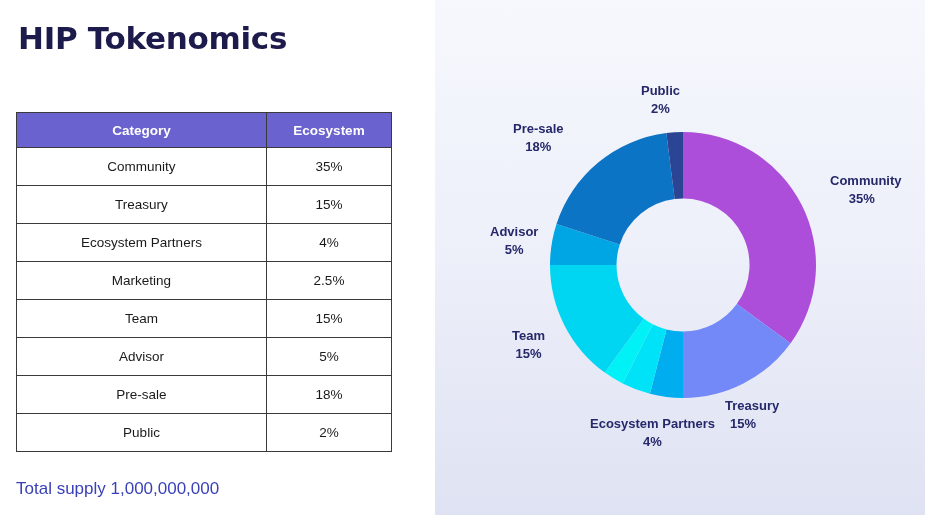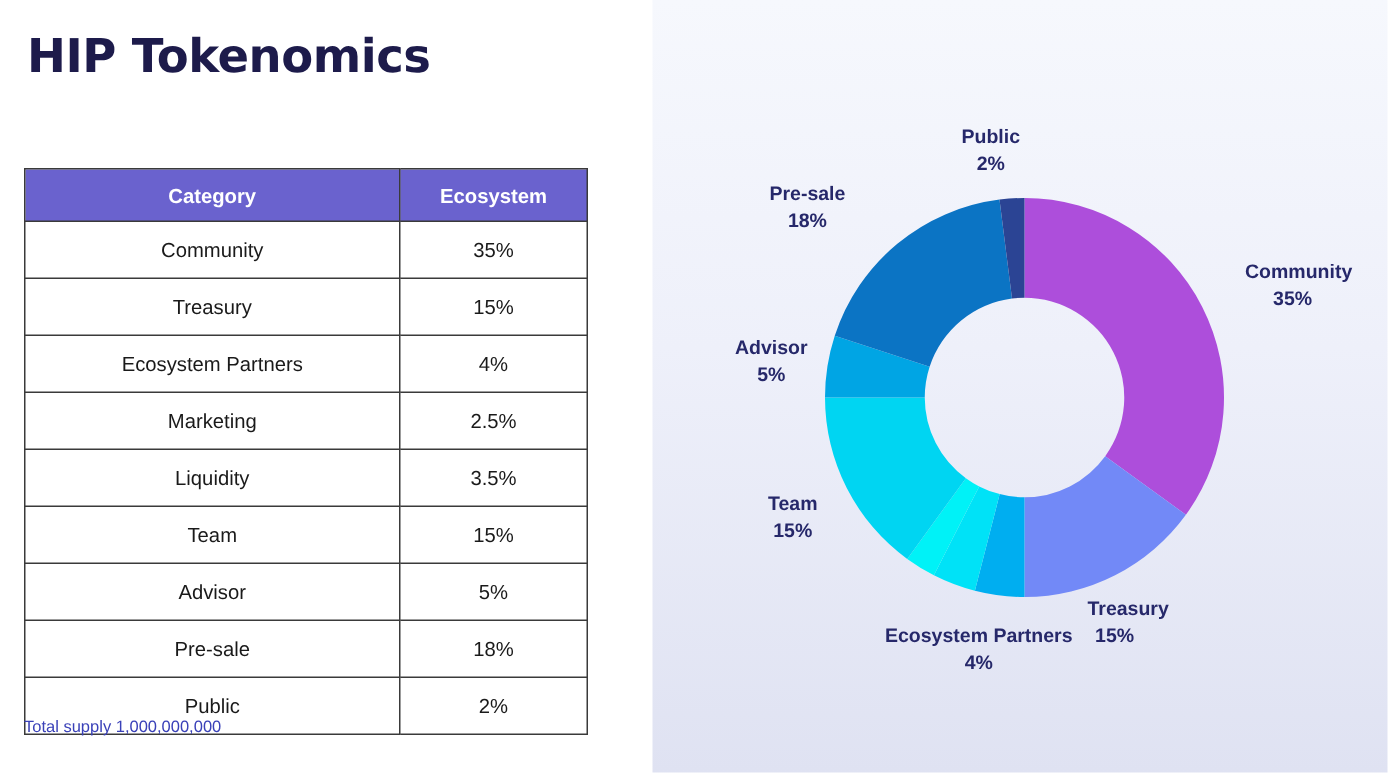--- a/index.html
+++ b/index.html
@@ -63,21 +63,21 @@
     font-size: 13.5px;
     height: 34px;
   }
   #tokenomics-table col.c-cat { width: 250px; }
   #tokenomics-table col.c-alloc { width: 125px; }
 
   #total-supply {
     position: absolute;
     left: 16px;
     top: 479px;
-    font-size: 11px;
+    font-size: 17px;
     color: #3a41b8;
   }
 
   
   #chart-panel {
     position: absolute;
     left: 435px;
     top: 0;
     width: 490px;
     height: 515px;
@@ -150,24 +150,20 @@
         <td>Treasury</td>
         <td>15%</td>
       </tr>
       <tr>
         <td>Ecosystem Partners</td>
         <td>4%</td>
       </tr>
       <tr>
         <td>Marketing</td>
         <td>2.5%</td>
-      </tr>
-      <tr>
-        <td>Liquidity</td>
-        <td>3.5%</td>
       </tr>
       <tr>
         <td>Team</td>
         <td>15%</td>
       </tr>
       <tr>
         <td>Advisor</td>
         <td>5%</td>
       </tr>
       <tr>

